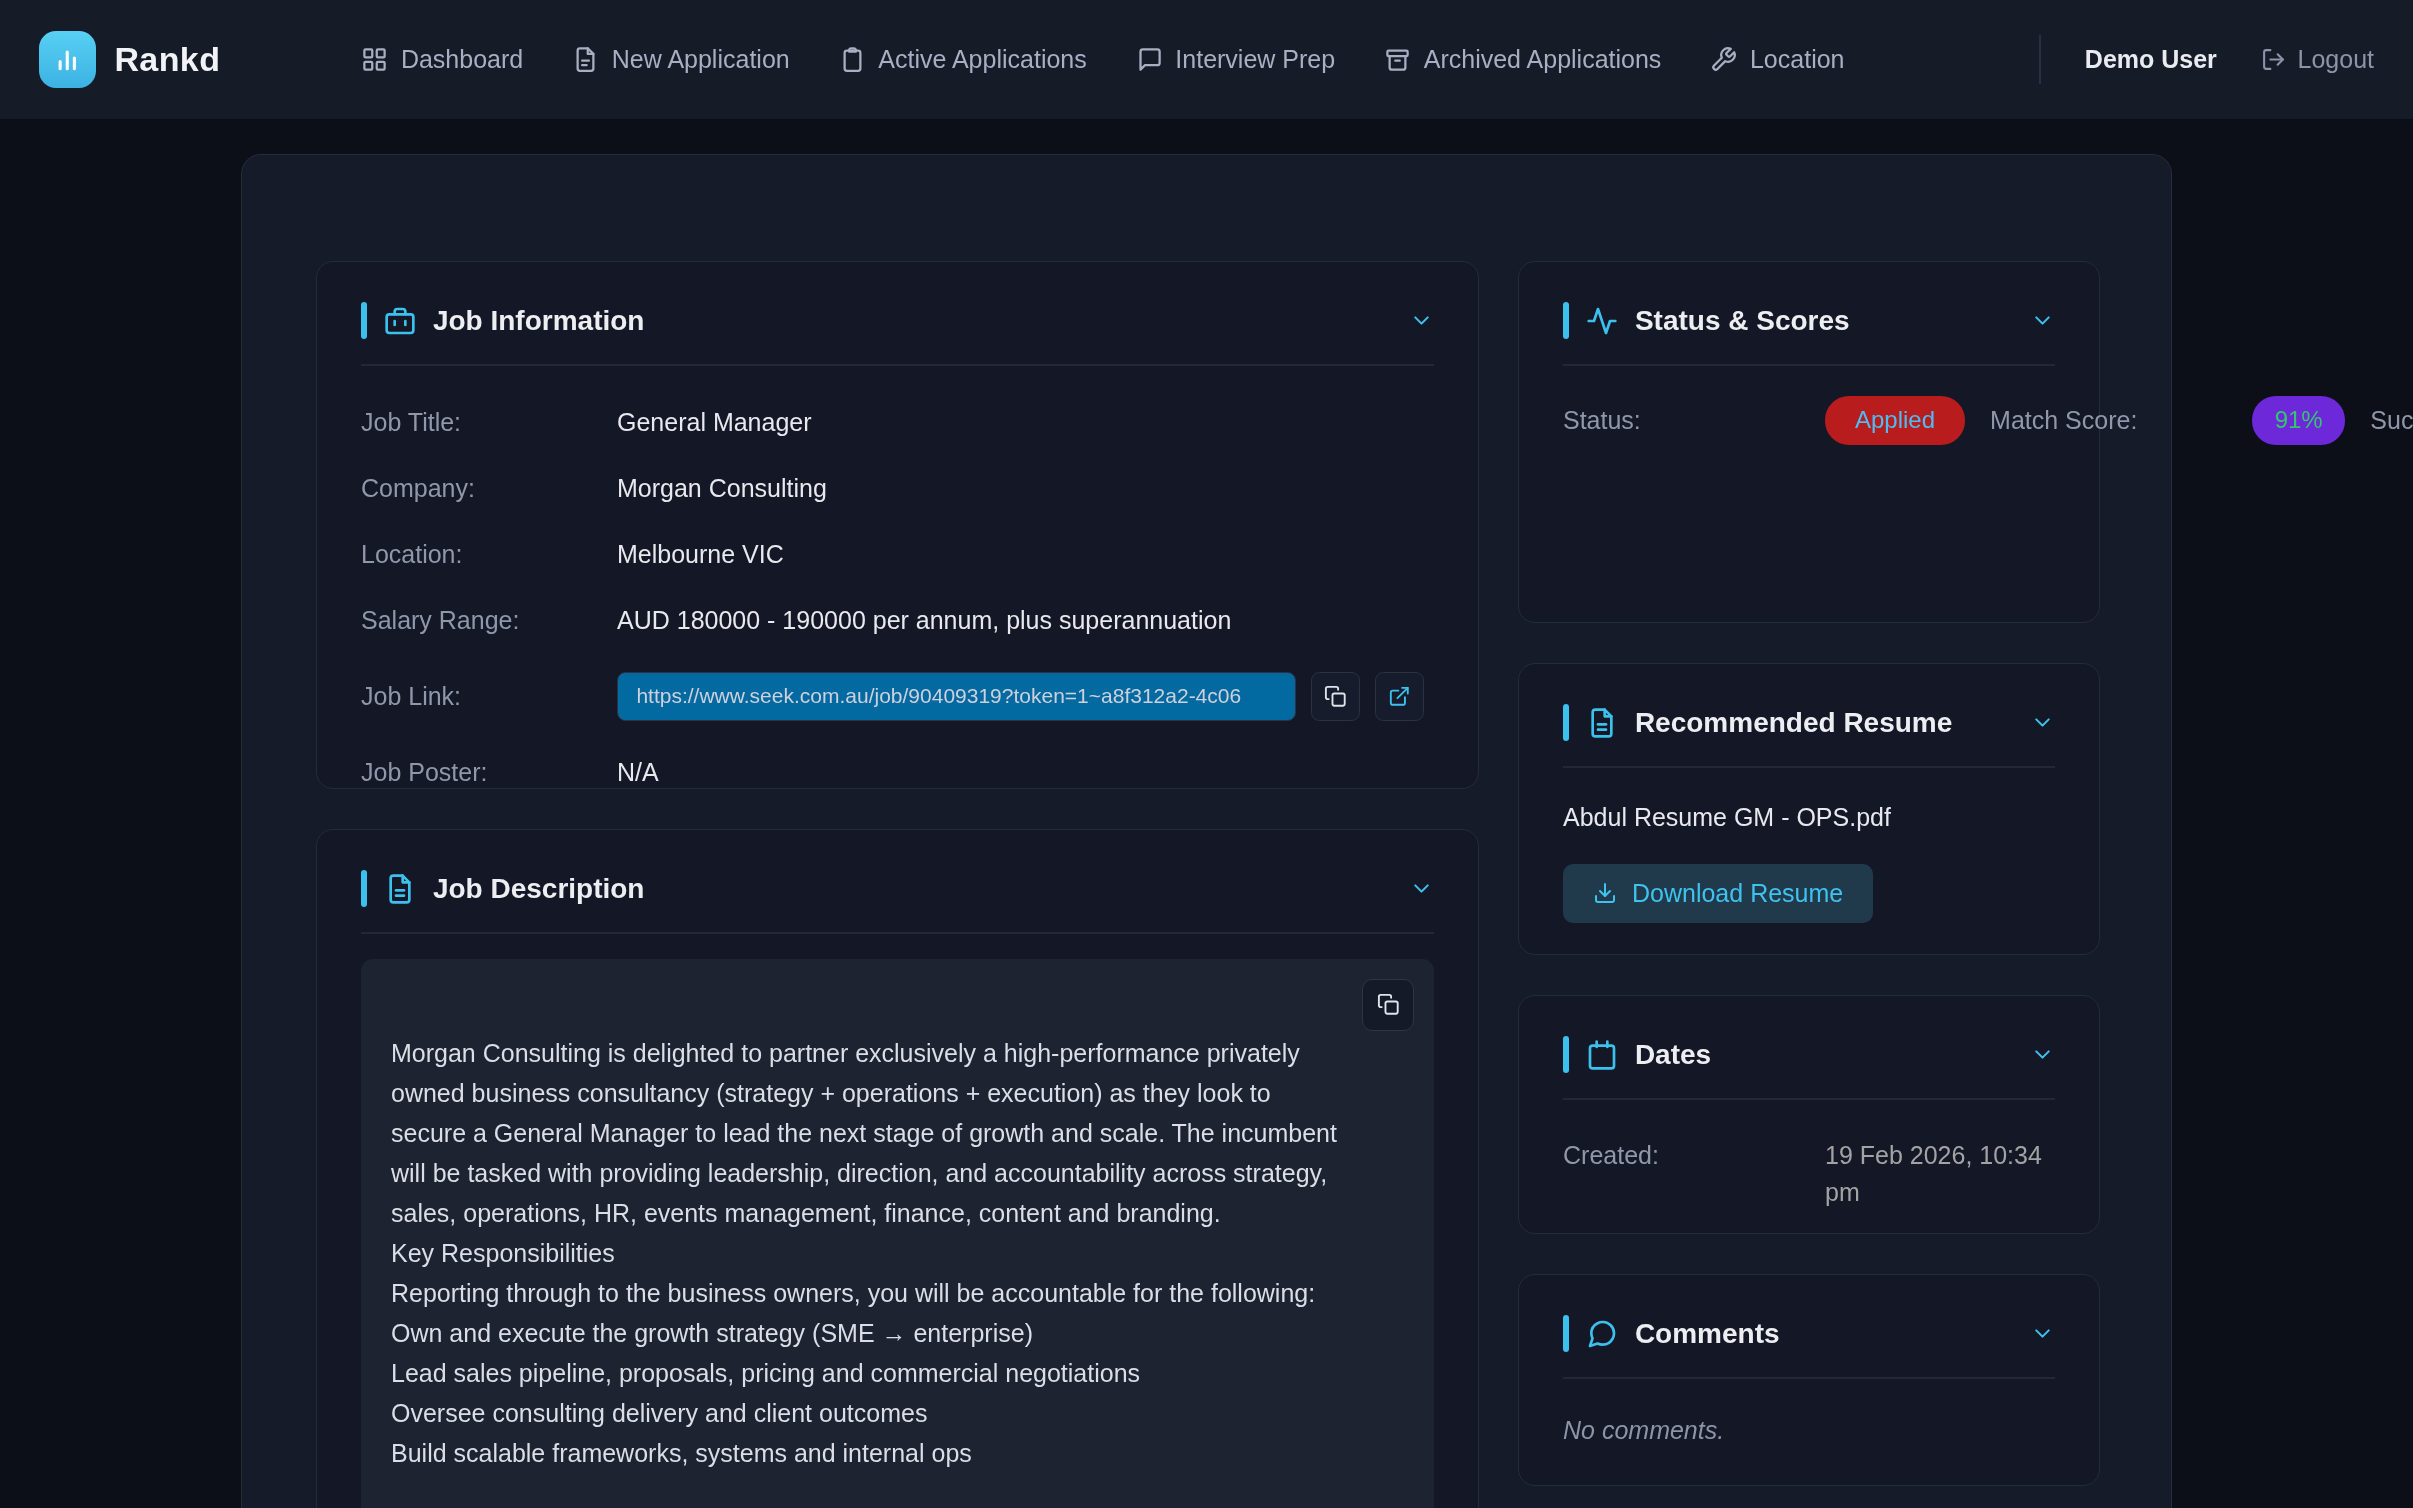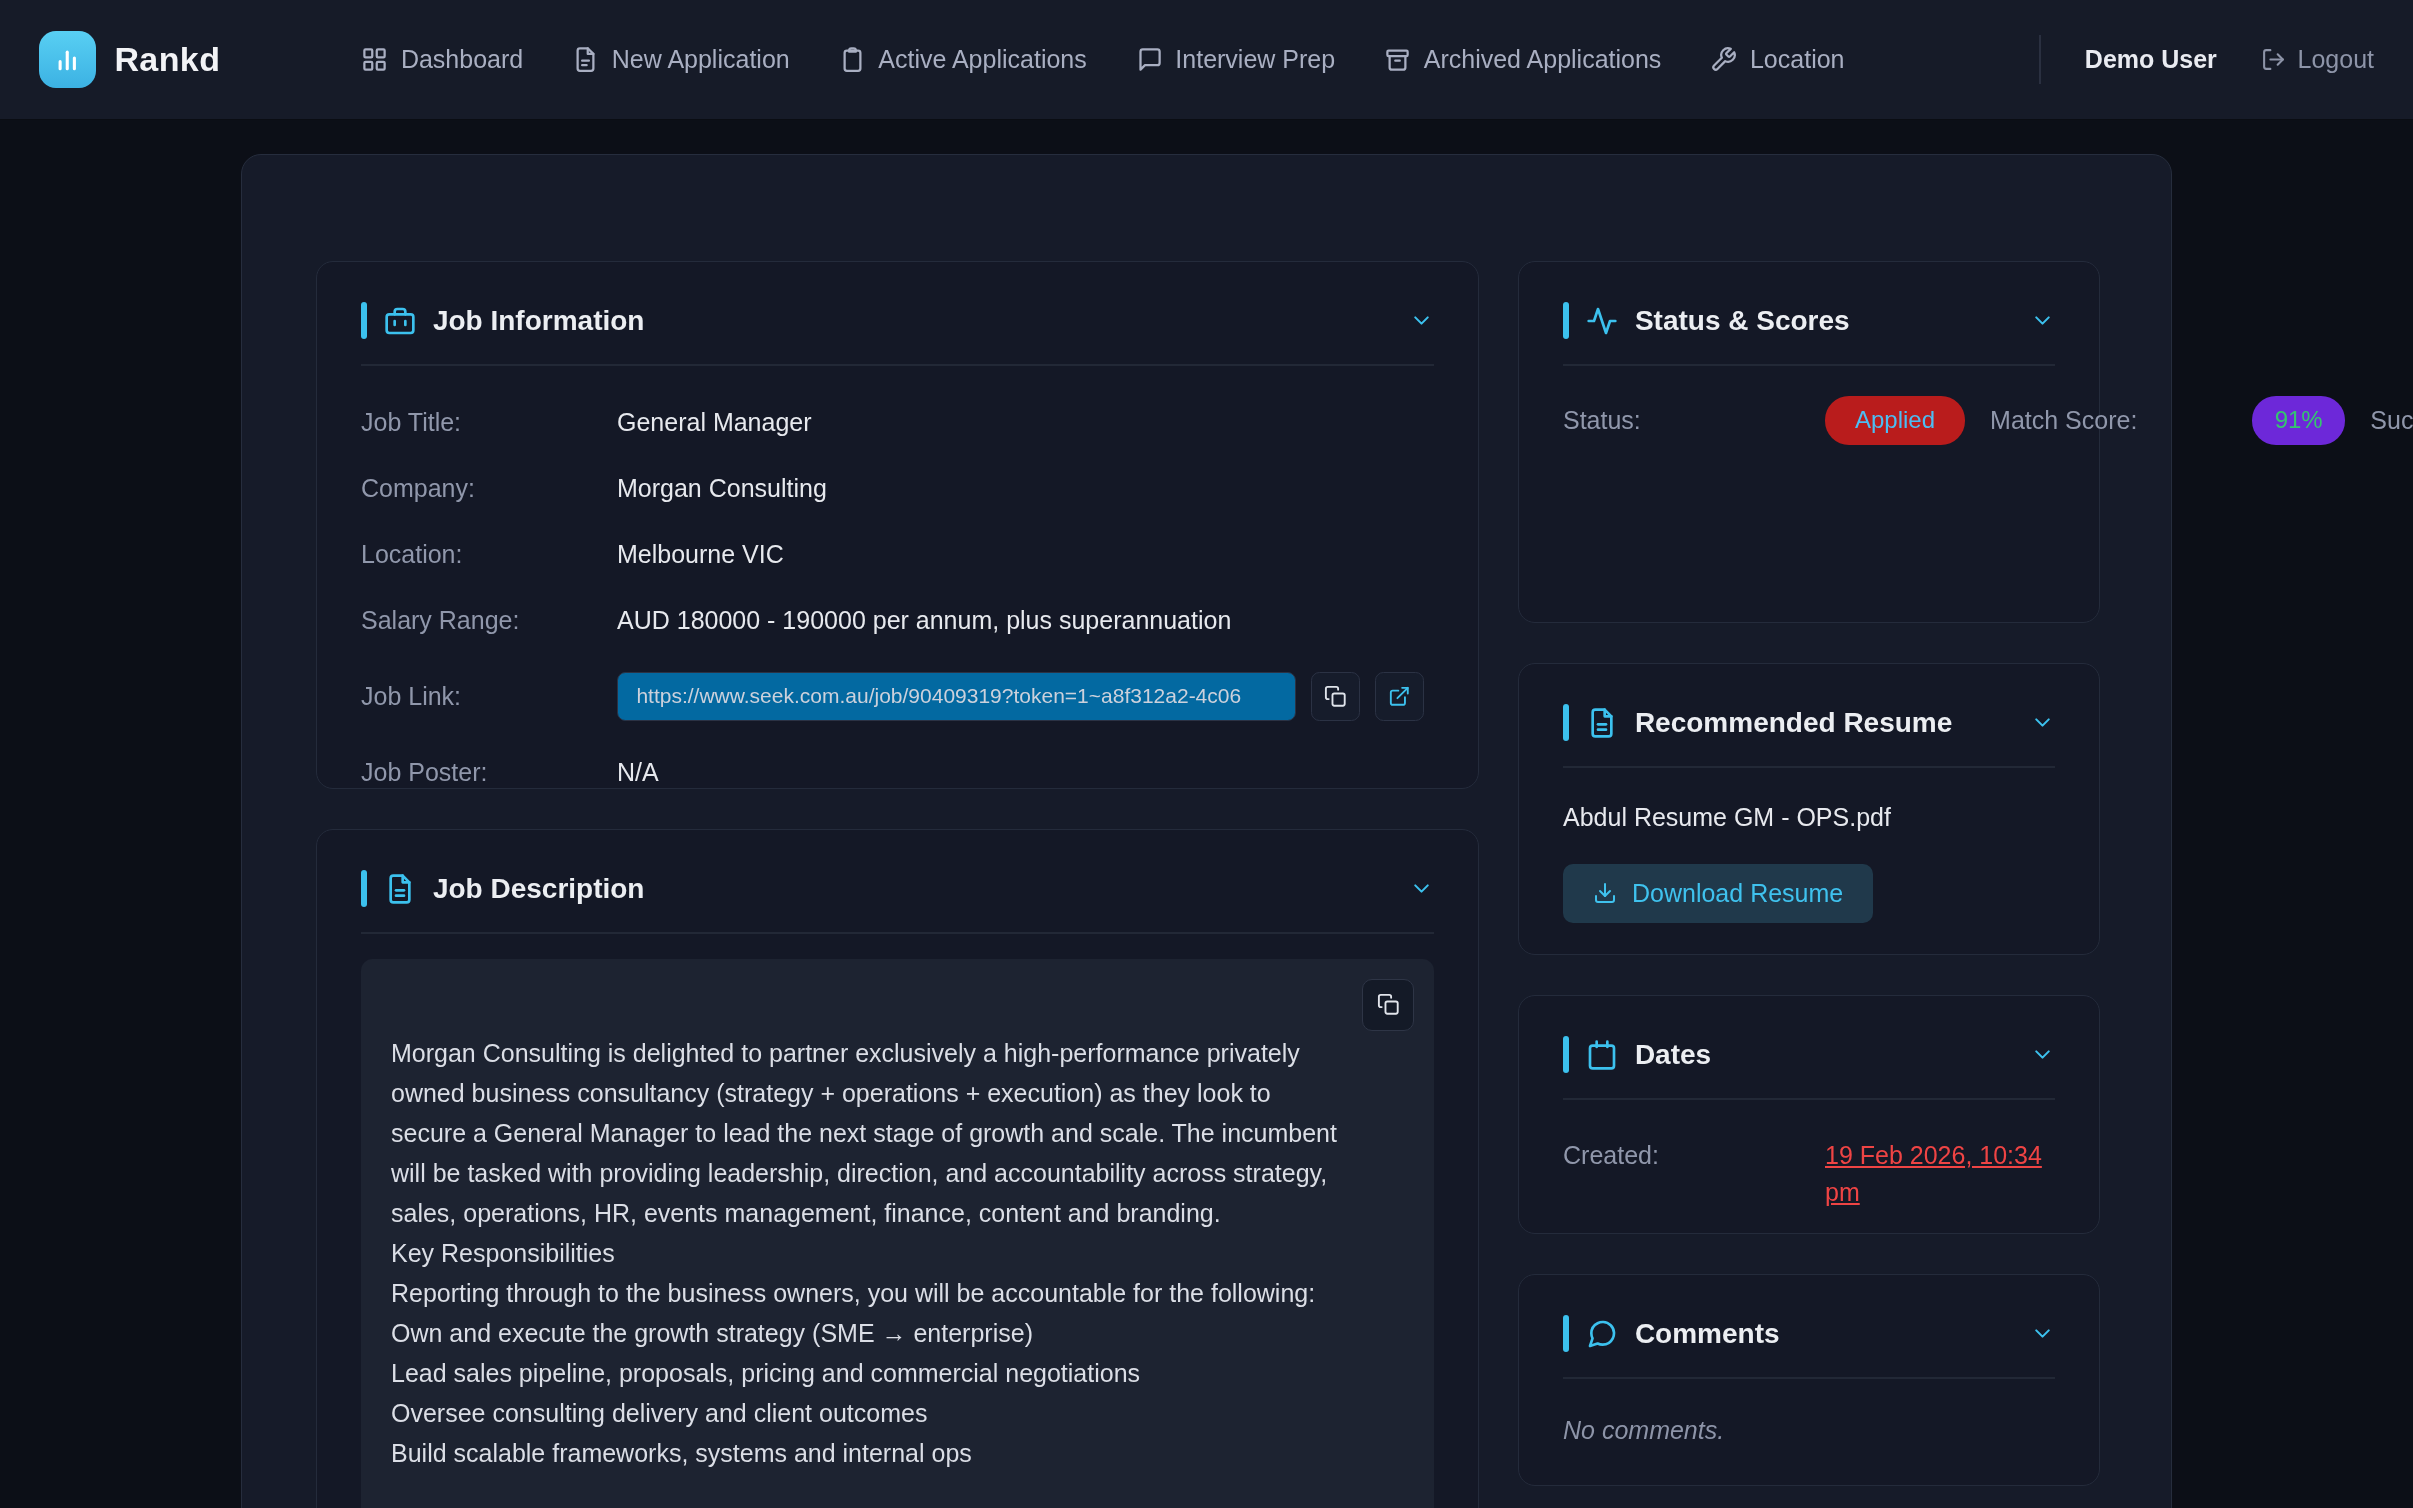--- a/index.html
+++ b/index.html
@@ -87,21 +87,21 @@
   .resume-file { margin-top:35px; font-size:25px; color:#e7e9ee; }
   .download-btn { margin-top:32px; display:inline-flex; align-items:center; gap:15px;
     height:59px; padding:0 30px; border-radius:10px; background:#20394b;
     color:#3fc2ee; font-size:25px; cursor:pointer; border:none;
     font-family:"Liberation Sans", sans-serif; }
   .download-btn .ico { width:24px; height:24px; }
 
   
   .date-row { margin-top:37px; display:flex; font-size:25px; line-height:37px; }
   .date-label { flex:0 0 262px; color:#9097ab; }
-  .date-value { width:239px; color:#ef4444;text-decoration:underline; }
+  .date-value { width:239px; color:#a3a3a3; }
 
   
   .no-comments { margin-top:37px; font-size:25px; font-style:italic; color:#8d94a8; }
 </style>
 </head>
 <body>
 
 <nav class="navbar">
   <div class="brand">
     <div class="logo">

